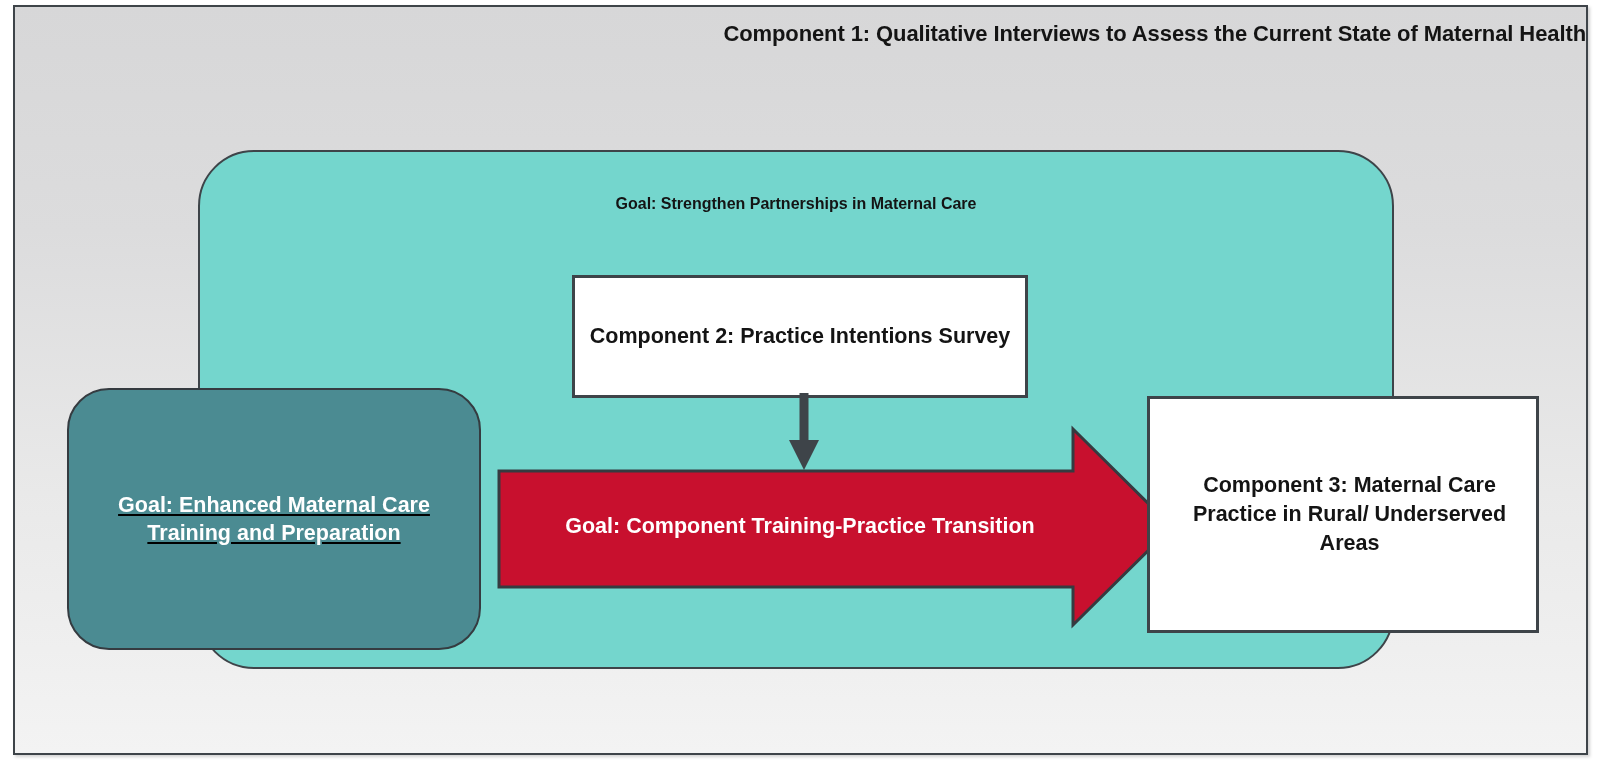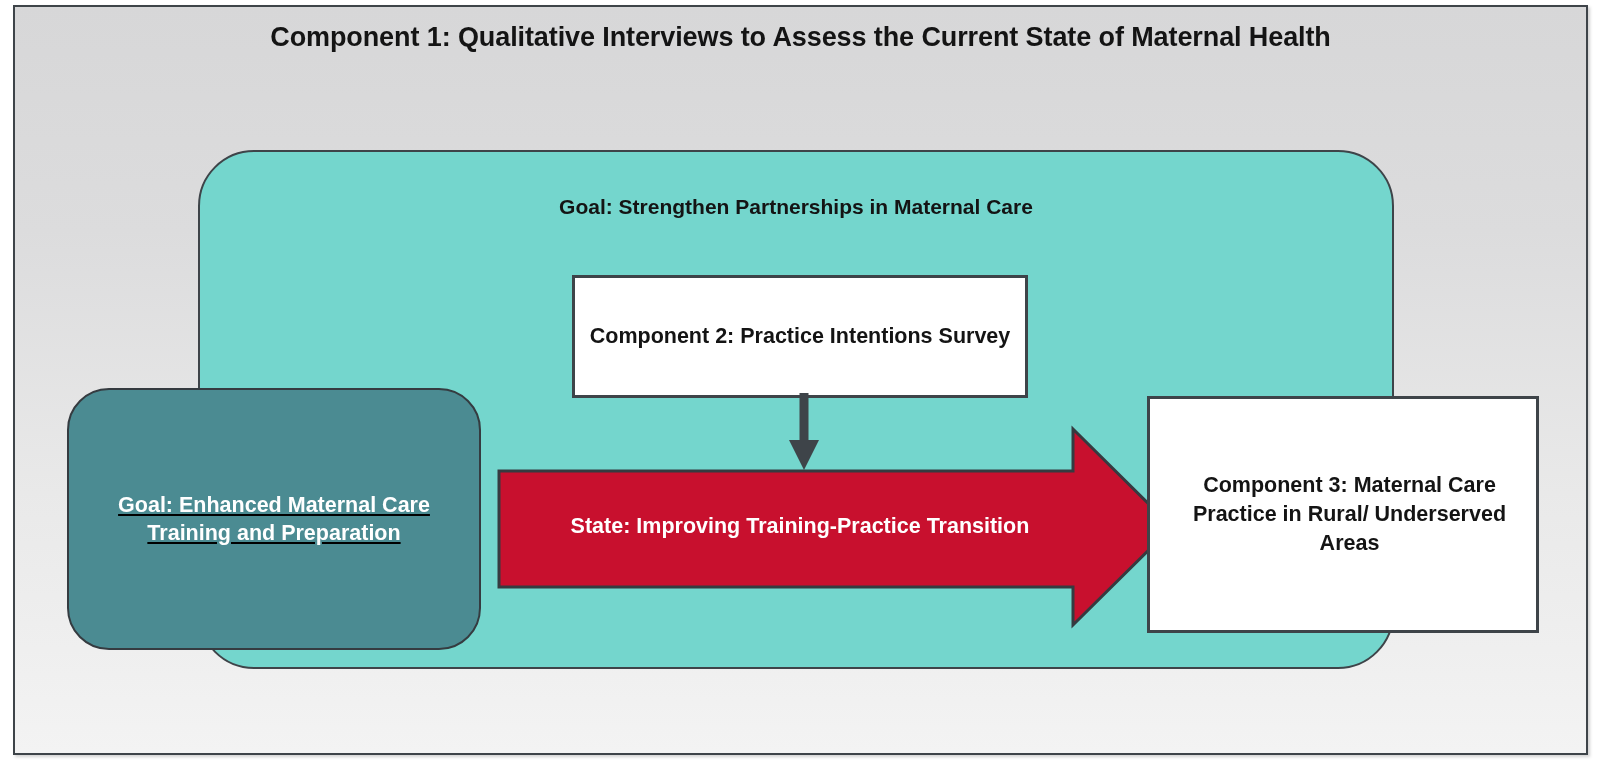--- a/index.html
+++ b/index.html
@@ -34,22 +34,22 @@
     box-shadow: 2px 2px 3px rgba(0,0,0,0.18);
     overflow: hidden;
   }
 
   
   #component1-title {
     position: absolute;
     left: 0;
     top: 14px;
     width: 100%;
-    text-align: center;
-    font-size: 27px;
+    text-align: right;
+    font-size: 22px;
     font-weight: bold;
     color: #141414;
     letter-spacing: -0.1px;
     line-height: 1.2;
   }
 
   
   #partnership-container {
     position: absolute;
     left: 183px;
@@ -61,21 +61,21 @@
     border: 2px solid #3e4449;
     border-radius: 56px;
   }
 
   #partnership-goal-label {
     position: absolute;
     left: 0;
     top: 42px;
     width: 100%;
     text-align: center;
-    font-size: 21px;
+    font-size: 16px;
     font-weight: bold;
     color: #141414;
     line-height: 1.2;
   }
 
   
   #component2-box {
     position: absolute;
     left: 557px;
     top: 268px;
@@ -210,21 +210,21 @@
     </div>
 
     <div id="training-goal-box">
       <div id="training-goal-label">Goal: Enhanced Maternal Care Training and Preparation</div>
     </div>
 
     <div id="transition-arrow">
       <svg width="700" height="212" viewBox="0 0 700 212" xmlns="http://www.w3.org/2000/svg">
         <path d="M24 50 L598 50 L598 8 L697 106 L598 204 L598 166 L24 166 Z" fill="#c8102e" stroke="#353b40" stroke-width="3" stroke-linejoin="miter"></path>
       </svg>
-      <div id="transition-arrow-label">State: Improving Training-Practice Transition</div>
+      <div id="transition-arrow-label">Goal: Component Training-Practice Transition</div>
     </div>
 
     <div id="component3-box">
       <div id="component3-label">Component 3: Maternal Care Practice in Rural/ Underserved Areas</div>
     </div>
 
   </div>
 </div>
 
 </body></html>

